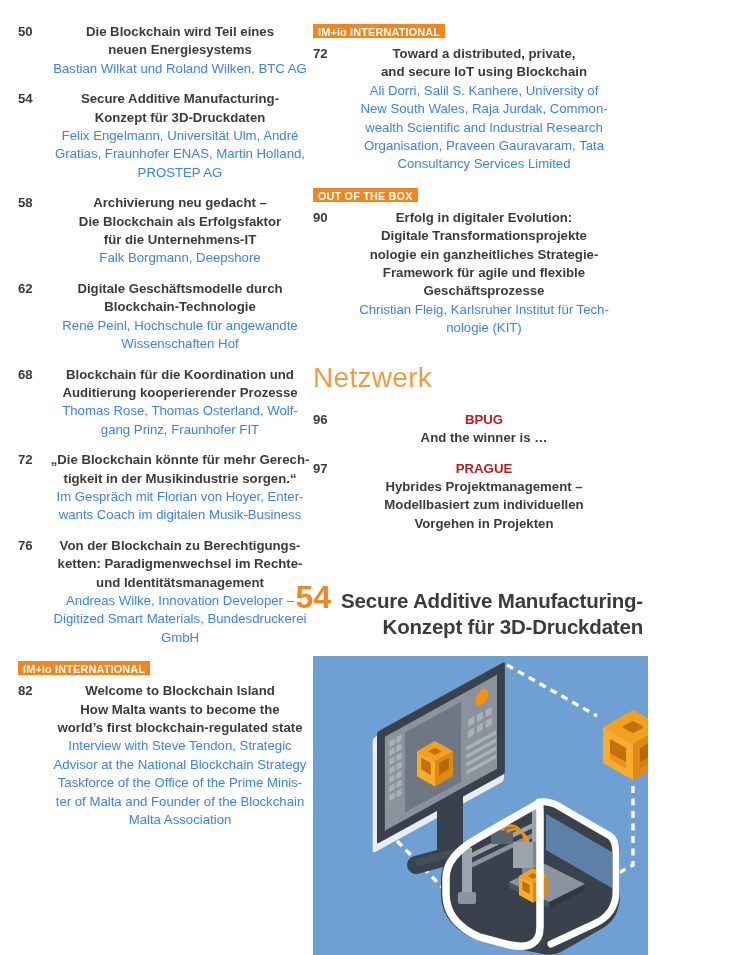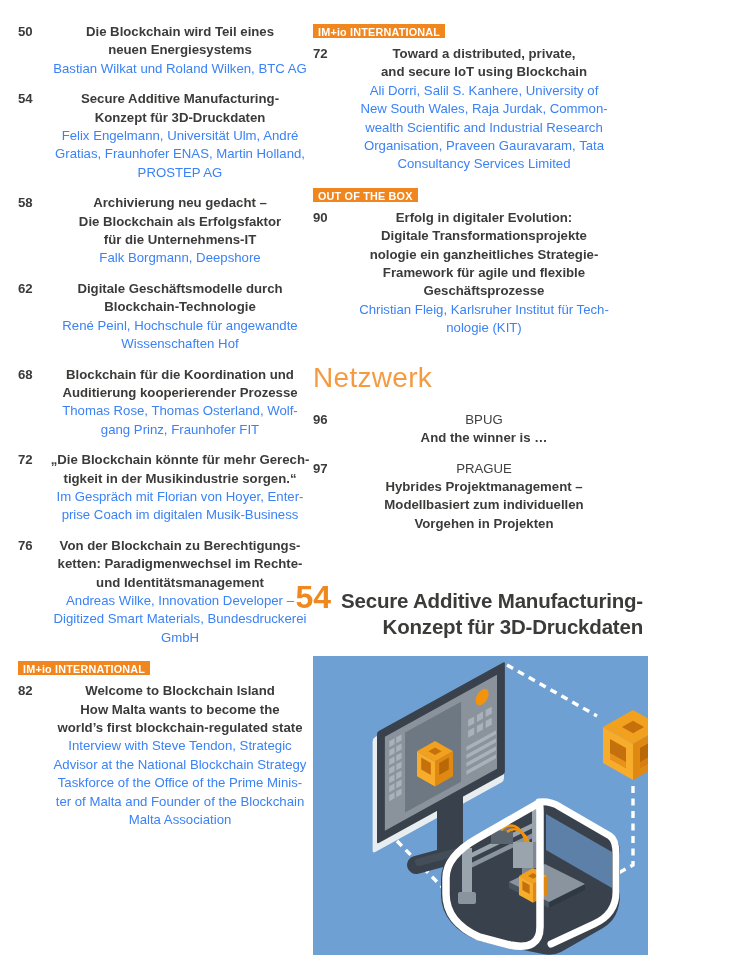--- a/index.html
+++ b/index.html
@@ -8,21 +8,21 @@
     font-family:"Liberation Sans","DejaVu Sans",sans-serif;color:#3b3b3a;
   }
   .col{position:absolute;}
   .col-left{left:18px;top:23px;width:292px;}
   .col-right{left:313px;top:22px;width:310px;}
   .toc-entry{display:flex;margin-bottom:12px;font-size:13.2px;line-height:18.4px;}
   .num{width:32px;flex:0 0 32px;font-weight:bold;color:#3b3b3a;}
   .entry-body{flex:1;text-align:center;}
   .title{font-weight:bold;color:#3b3b3a;white-space:pre-line;}
   .authors{font-weight:normal;color:#3b82f6;white-space:pre-line;}
-  .kicker{color:#404040;font-weight:normal;}
+  .kicker{color:#b91c1c;font-weight:bold;}
   .badge{
     display:inline-block;background:#f0861d;color:#ffffff;font-weight:bold;
     font-size:10.8px;line-height:12px;padding:2px 5px 0 5px;margin:2px 0 7px 0;
     letter-spacing:0.2px;
   }
   .group-gap{}
   .netzwerk-heading{
     font-size:28px;line-height:32px;font-weight:normal;color:#f49b42;
     margin:24px 0 17px 0;letter-spacing:0.3px;
   }
@@ -94,21 +94,21 @@
 gang Prinz, Fraunhofer FIT</div>
       </div>
     </div>
 
     <div class="toc-entry">
       <div class="num">72</div>
       <div class="entry-body">
         <div class="title">„Die Blockchain könnte für mehr Gerech-
 tigkeit in der Musikindustrie sorgen.“</div>
         <div class="authors">Im Gespräch mit Florian von Hoyer, Enter-
-prise Coach im digitalen Musik-Business</div>
+wants Coach im digitalen Musik-Business</div>
       </div>
     </div>
 
     <div class="toc-entry">
       <div class="num">76</div>
       <div class="entry-body">
         <div class="title">Von der Blockchain zu Berechtigungs-
 ketten: Paradigmenwechsel im Rechte-
 und Identitätsmanagement</div>
         <div class="authors">Andreas Wilke, Innovation Developer –

